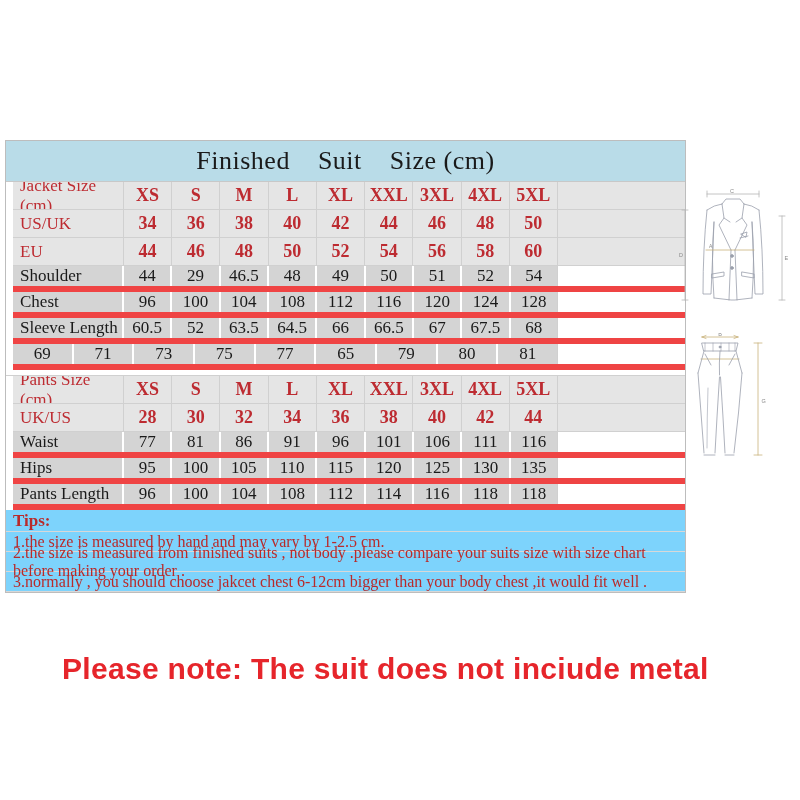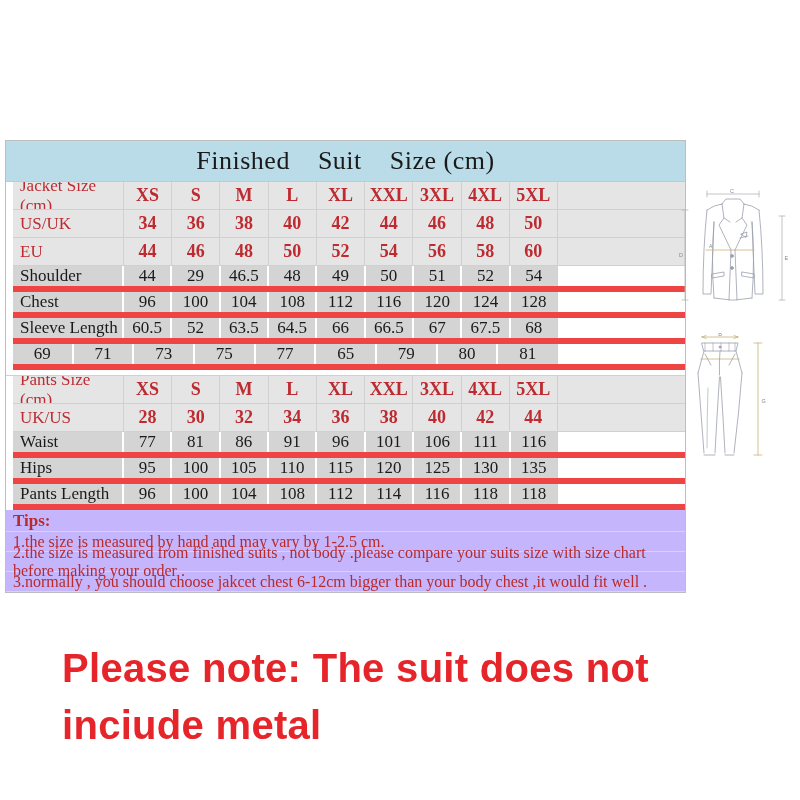--- a/index.html
+++ b/index.html
@@ -26,28 +26,28 @@
   .cell.spc{width:127px;border-right:none;}
   .trow.red .cell.lbl,.trow.red .cell.val{color:#bd2b31;}
   .trow.red .cell.val{font-weight:bold;font-size:18px;}
   .trow.gray{border-bottom:6px solid #ef4444;}
   .trow.gray .cell.lbl,.trow.gray .cell.val{background:#d4d4d4;border-right:2px solid #ffffff;color:#1a1a1a;}
   .trow.gray .cell.val:nth-last-child(2){border-right:1px solid #d0d0d0;}
   .trow.gray .cell.spc{background:#ffffff;}
   .gap-row{height:5px;background:#fff;border-bottom:1px solid #d0d0d0;}
   .tip-row{
     box-sizing:border-box;display:flex;align-items:center;border-bottom:1px solid #d8d8d8;
-    color:#b92a2a;font-size:16px;padding-left:7px;height:20px;background:#c4b5fd;
+    color:#b92a2a;font-size:16px;padding-left:7px;height:20px;background:#7dd3fc;
   }
   .tip-row.head{font-weight:bold;height:22px;font-size:17px;}
   .sketch{position:absolute;}
   .note{
     position:absolute;left:62px;top:640px;width:700px;
     font-family:"Liberation Sans", sans-serif;font-weight:bold;
-    color:#e6252b;font-size:40px;line-height:57px;letter-spacing:.3px;
+    color:#e6252b;font-size:30px;line-height:57px;letter-spacing:.3px;
   }
   svg text{font-family:"Liberation Sans", sans-serif;}
 </style>
 </head>
 <body>
 
 <div class="canvas">
 
   <div class="size-sheet">
     <div class="band">

